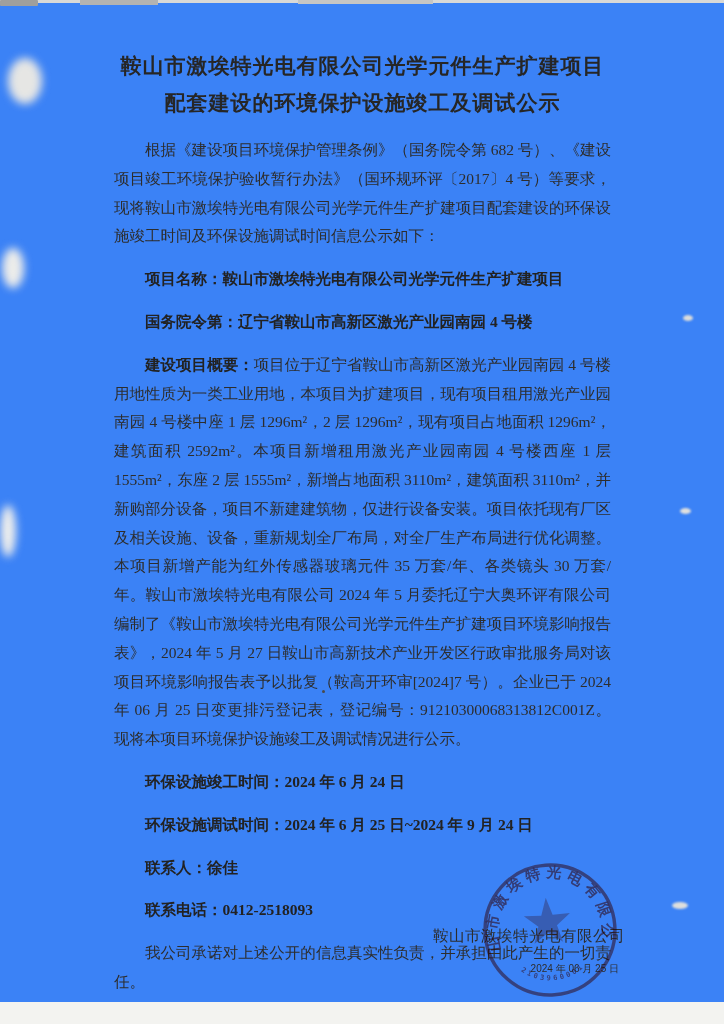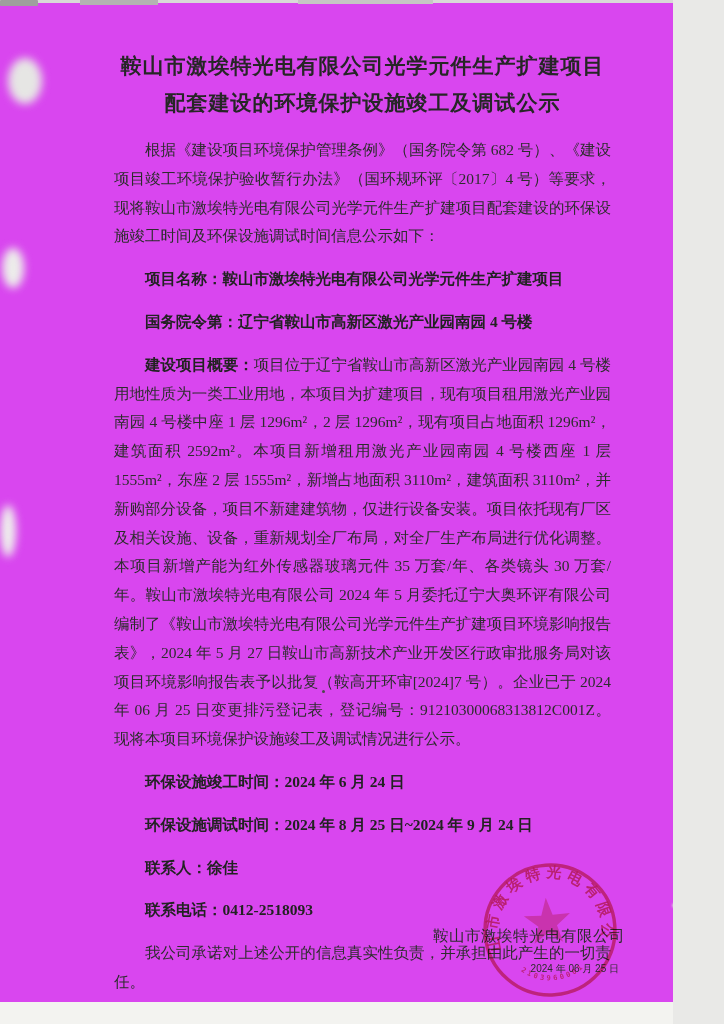--- a/index.html
+++ b/index.html
@@ -1,19 +1,19 @@
 <!DOCTYPE html>
 <html><head>
 <meta charset="utf-8">
 <style>
   html,body{margin:0;padding:0;}
   body{width:724px;height:1024px;overflow:hidden;background:#e9e9e7;}
   .page{
-    position:relative;width:673px;height:1024px;
-    background:#d946ef;
+    position:relative;width:724px;height:1024px;
+    background:#3b82f6;
     font-family:"Liberation Serif","DejaVu Serif",serif;
     color:#2d2d2d;
     overflow:hidden;
   }
   .page::after{ 
     content:"";position:absolute;left:0;right:0;bottom:0;height:22px;
     background:#f3f3f0;pointer-events:none;
   }
   .content{
     position:absolute;left:100px;top:48px;width:525px;
@@ -84,21 +84,21 @@
 
     <div class="body-text">
       <p class="para">根据《建设项目环境保护管理条例》（国务院令第 682 号）、《建设项目竣工环境保护验收暂行办法》（国环规环评〔2017〕4 号）等要求，现将鞍山市激埃特光电有限公司光学元件生产扩建项目配套建设的环保设施竣工时间及环保设施调试时间信息公示如下：</p>
 
       <p class="info-line"><span class="lbl">项目名称：</span><span class="val">鞍山市激埃特光电有限公司光学元件生产扩建项目</span></p>
       <p class="info-line"><span class="lbl">国务院令第：</span><span class="val">辽宁省鞍山市高新区激光产业园南园 4 号楼</span></p>
 
       <p class="para overview"><span class="lbl">建设项目概要：</span><span>项目位于辽宁省鞍山市高新区激光产业园南园 4 号楼用地性质为一类工业用地，本项目为扩建项目，现有项目租用激光产业园南园 4 号楼中座 1 层 1296m²，2 层 1296m²，现有项目占地面积 1296m²，建筑面积 2592m²。本项目新增租用激光产业园南园 4 号楼西座 1 层 1555m²，东座 2 层 1555m²，新增占地面积 3110m²，建筑面积 3110m²，并新购部分设备，项目不新建建筑物，仅进行设备安装。项目依托现有厂区及相关设施、设备，重新规划全厂布局，对全厂生产布局进行优化调整。本项目新增产能为红外传感器玻璃元件 35 万套/年、各类镜头 30 万套/年。鞍山市激埃特光电有限公司 2024 年 5 月委托辽宁大奥环评有限公司编制了《鞍山市激埃特光电有限公司光学元件生产扩建项目环境影响报告表》，2024 年 5 月 27 日鞍山市高新技术产业开发区行政审批服务局对该项目环境影响报告表予以批复（鞍高开环审[2024]7 号）。企业已于 2024 年 06 月 25 日变更排污登记表，登记编号：91210300068313812C001Z。现将本项目环境保护设施竣工及调试情况进行公示。</span></p>
 
       <p class="sched-line"><span>环保设施竣工时间：</span><span>2024 年 6 月 24 日</span></p>
-      <p class="sched-line"><span>环保设施调试时间：</span><span>2024 年 8 月 25 日~2024 年 9 月 24 日</span></p>
+      <p class="sched-line"><span>环保设施调试时间：</span><span>2024 年 6 月 25 日~2024 年 9 月 24 日</span></p>
       <p class="sched-line"><span>联系人：</span><span>徐佳</span></p>
       <p class="sched-line"><span>联系电话：</span><span>0412-2518093</span></p>
 
       <p class="para">我公司承诺对上述公开的信息真实性负责，并承担由此产生的一切责任。</p>
       <p class="para">公示期间，对上述公示内容如有异议，可通过打电话、发传真或发送电子邮件的方式反馈。</p>
     </div>
   </div>
 
   <div class="sign-block">
     <div class="sign-company">鞍山市激埃特光电有限公司</div>

